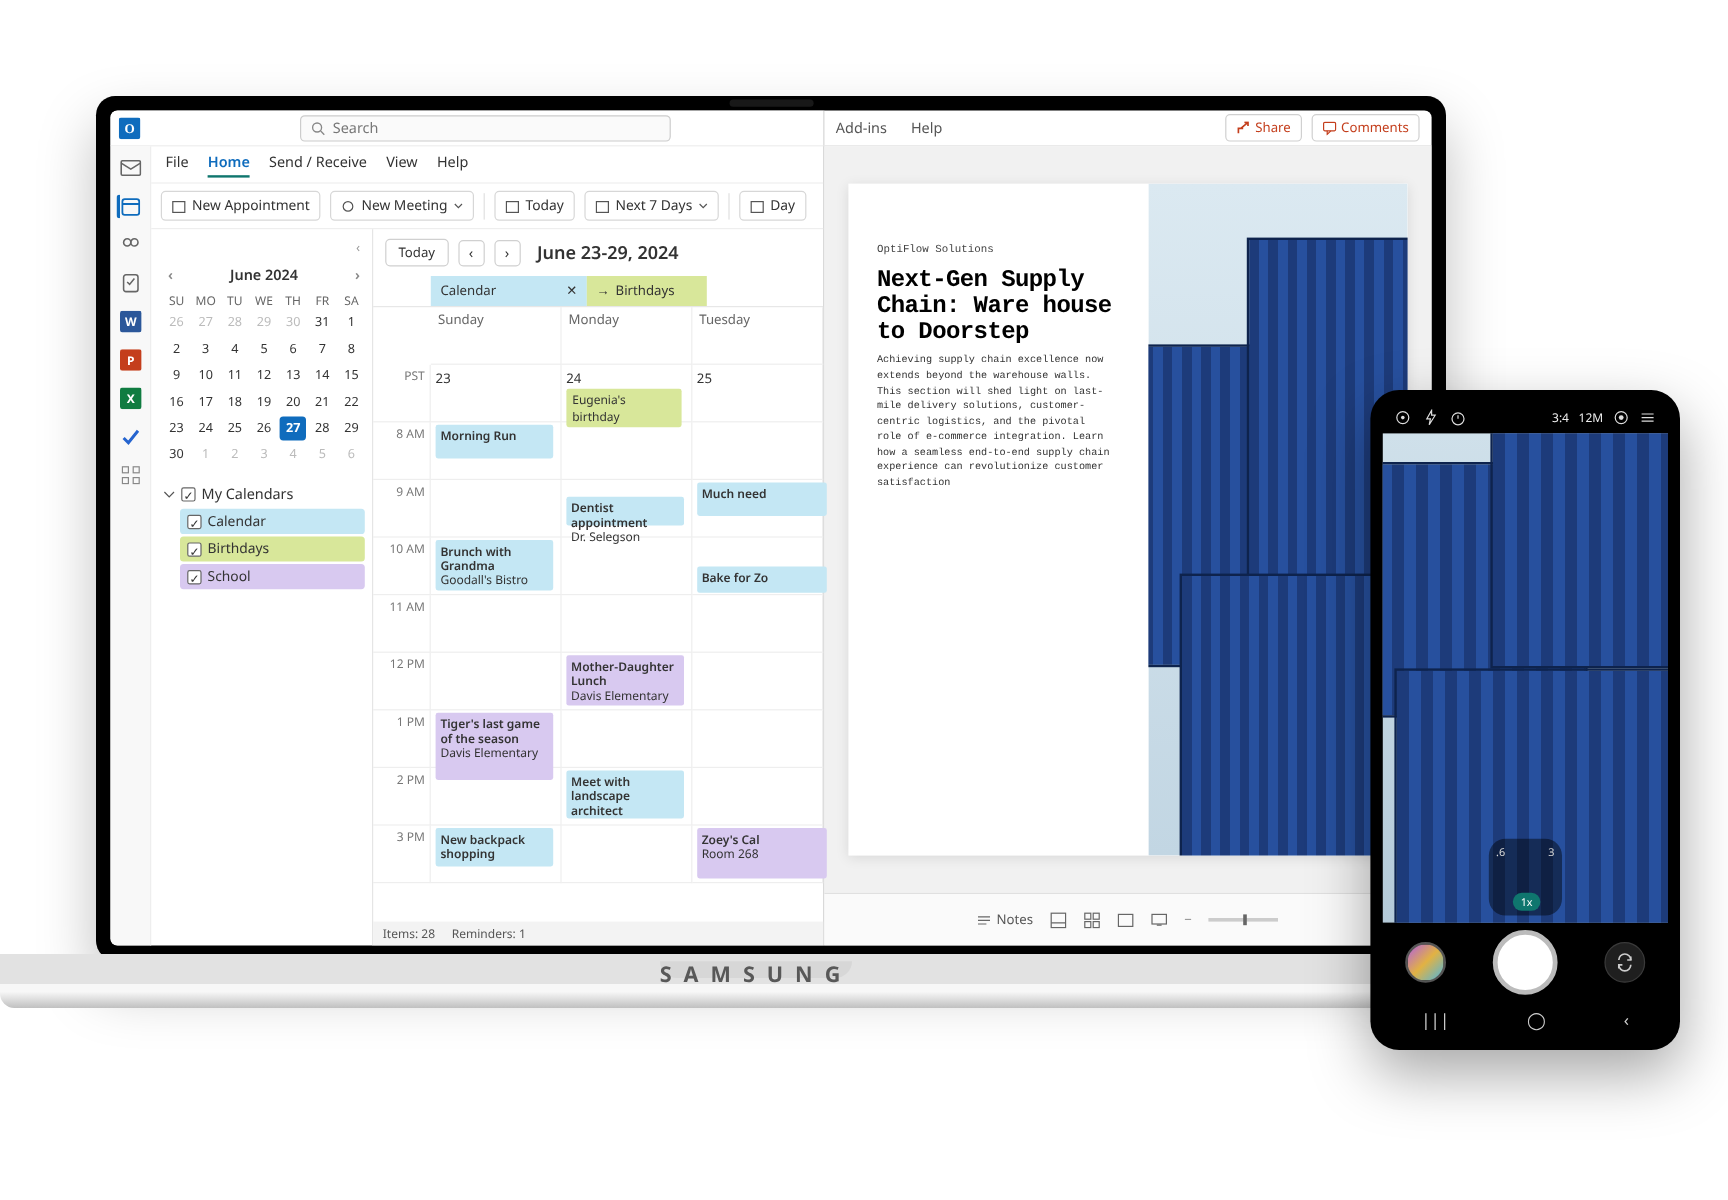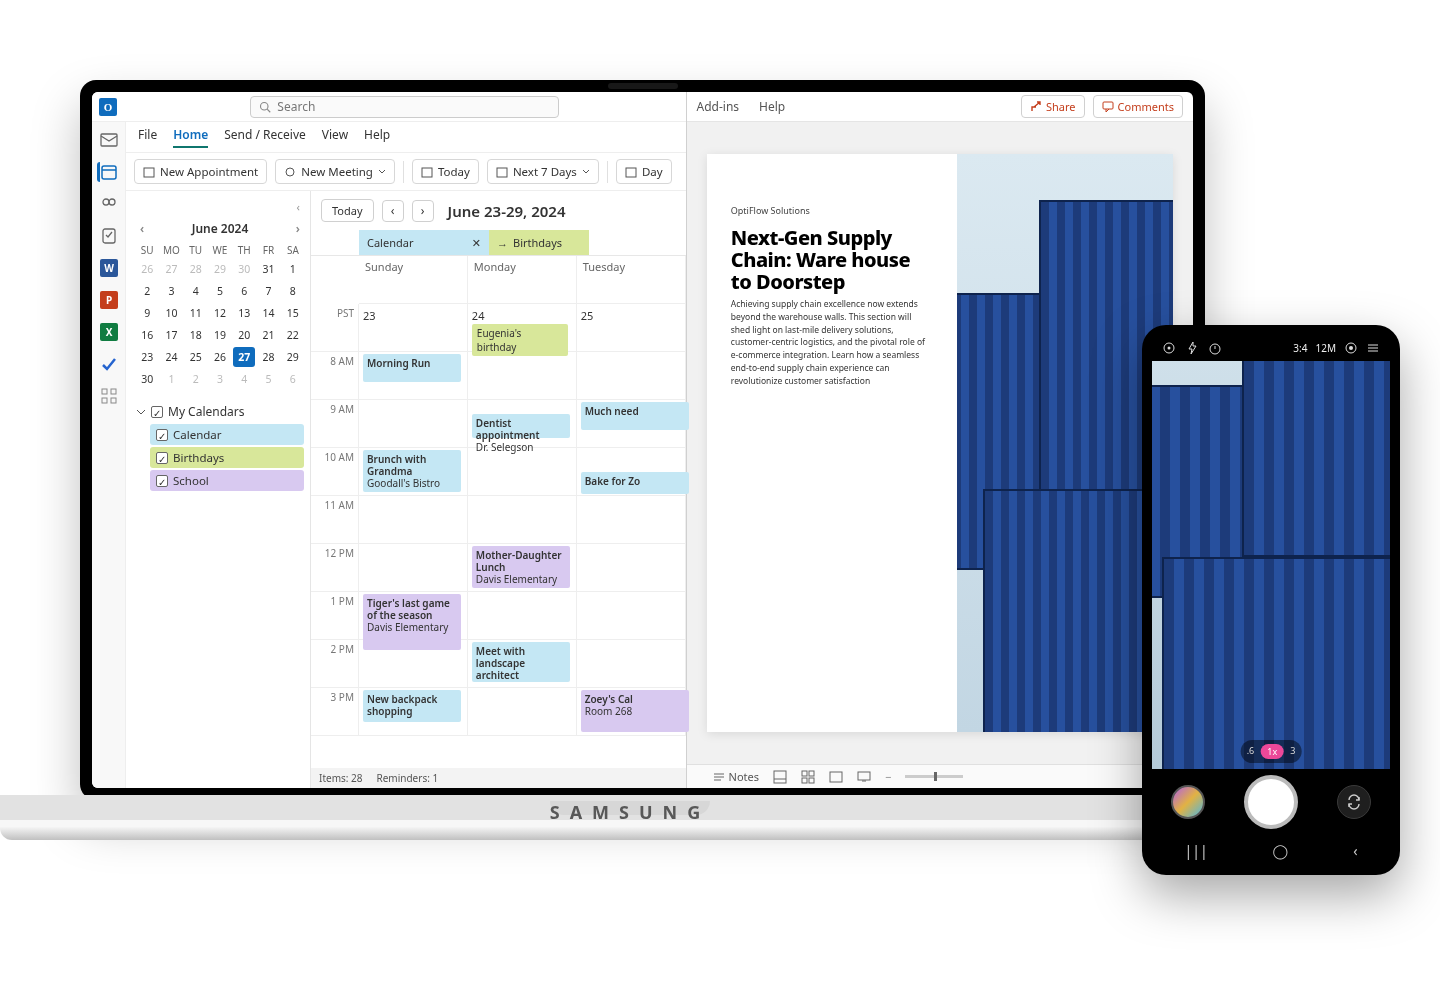--- a/index.html
+++ b/index.html
@@ -78,40 +78,40 @@
   .ppt-title { height:30px; background:#c43e1c; display:flex; align-items:center; justify-content:flex-end; padding:0 8px; gap:10px; color:#fff; font-size:12px; }
   .ppt-user { display:flex; align-items:center; gap:6px; }
   .avatar { width:20px; height:20px; border-radius:50%; background:linear-gradient(#cbe3ef,#88aecb); border:1px solid #fff; }
   .winbtn { width:26px; height:20px; display:flex; align-items:center; justify-content:center; }
   .ppt-ribbon { height:30px; display:flex; align-items:center; padding:0 10px; gap:16px; font-size:12px; border-bottom:1px solid #e5e5e5; color:#555; justify-content:space-between;}
   .ribbon-btns { display:flex; gap:8px;}
   .rib-btn { border:1px solid #d0d0d0; border-radius:4px; padding:3px 8px; display:flex; align-items:center; gap:4px; font-size:11px; color:#c43e1c;}
 
   .ppt-canvas { flex:1; background:#f1f1f1; display:flex; align-items:center; justify-content:center; }
   .slide { width:92%; height:90%; background:#fff; box-shadow:0 2px 10px rgba(0,0,0,.1); display:flex; }
-  .slide-text { flex:1; padding:50px 30px 20px 24px; }
+  .slide-text { flex:1; padding:50px 30px 20px 24px;font-family:Liberation Mono, monospace; }
   .pretitle { font-size:9px; color:#444; margin-bottom:10px; }
   .slide-h1 { font-size:20px; font-weight:800; line-height:1.1; letter-spacing:-0.5px; }
   .slide-body { font-size:8.5px; color:#333; margin-top:5px; line-height:1.5; }
   .slide-img { flex:1.1; position:relative; overflow:hidden; }
   .containers { position:absolute; inset:0; }
   .sky { position:absolute; inset:0; background:linear-gradient(#dbe9f1,#c2d6e3); }
   .container { position:absolute; background:repeating-linear-gradient(90deg,#1d3b7a 0 8px,#27509e 8px 16px); border:2px solid #0e234d; }
-  .ppt-status { height:24px; border-top:1px solid #e0e0e0; background:#fafafa; display:flex; align-items:center; justify-content:flex-start; gap:14px; padding:0 26px; font-size:11px; color:#555;}
+  .ppt-status { height:44px; border-top:1px solid #e0e0e0; background:#fafafa; display:flex; align-items:center; justify-content:center; gap:14px; padding:0 4px; font-size:11px; color:#555;}
 
   
   .phone { position:absolute; right:40px; top:325px; width:258px; height:550px; background:#000; border-radius:24px; padding:10px; box-shadow:0 20px 50px rgba(0,0,0,.35); z-index:5; }
   .phone-screen { position:absolute; inset:10px; background:#000; border-radius:16px; overflow:hidden; display:flex; flex-direction:column; }
   .cam-top { height:26px; display:flex; align-items:center; justify-content:space-between; padding:0 10px; color:#eee; font-size:10px; }
   .cam-top-r { display:flex; gap:8px; align-items:center;}
   .viewfinder { flex:1; position:relative; overflow:hidden; }
   .vf-sky { position:absolute; inset:0; background:linear-gradient(#cfe0ea,#b4cad8);}
   .vf-container { position:absolute; background:repeating-linear-gradient(90deg,#1d3b7a 0 10px,#27509e 10px 20px); border:2px solid #0e234d; }
   .zoom-pills { position:absolute; bottom:6px; left:50%; transform:translateX(-50%); display:flex; gap:6px; background:rgba(0,0,0,.45); padding:4px 6px; border-radius:14px; font-size:9px; color:#ddd;}
-  .zoom-pills span.active { background:#ec4899; padding:1px 7px; border-radius:10px; color:#fff;}
+  .zoom-pills span.active { background:#0f766e; padding:1px 7px; border-radius:10px; color:#fff;margin-top:41px;}
   .cam-modes { height:26px; display:flex; align-items:center; justify-content:center; gap:16px; color:#aaa; font-size:10px; letter-spacing:1px;}
   .cam-modes .active { color:#fff; background:#2a2a2a; padding:3px 10px; border-radius:12px;}
   .cam-controls { height:66px; display:flex; align-items:center; justify-content:space-around;}
   .thumb { width:34px; height:34px; border-radius:50%; background:linear-gradient(135deg,#b25ee3,#e2b243,#4db6e2); border:2px solid #555;}
   .shutter { width:54px; height:54px; background:#fff; border-radius:50%; border:4px solid #bbb;}
   .switch { width:34px; height:34px; border-radius:50%; background:#1f1f1f; border:1px solid #3a3a3a; display:flex; align-items:center; justify-content:center; color:#ccc;}
   .navbar { height:30px; display:flex; align-items:center; justify-content:space-around; color:#ccc; font-size:14px;}
 
   .check { display:inline-block; width:12px; height:12px; border:1px solid #666; border-radius:2px; position:relative; background:#fff;}
   .check::after { content:"✓"; position:absolute; font-size:10px; left:1px; top:-1px; color:#333;}

